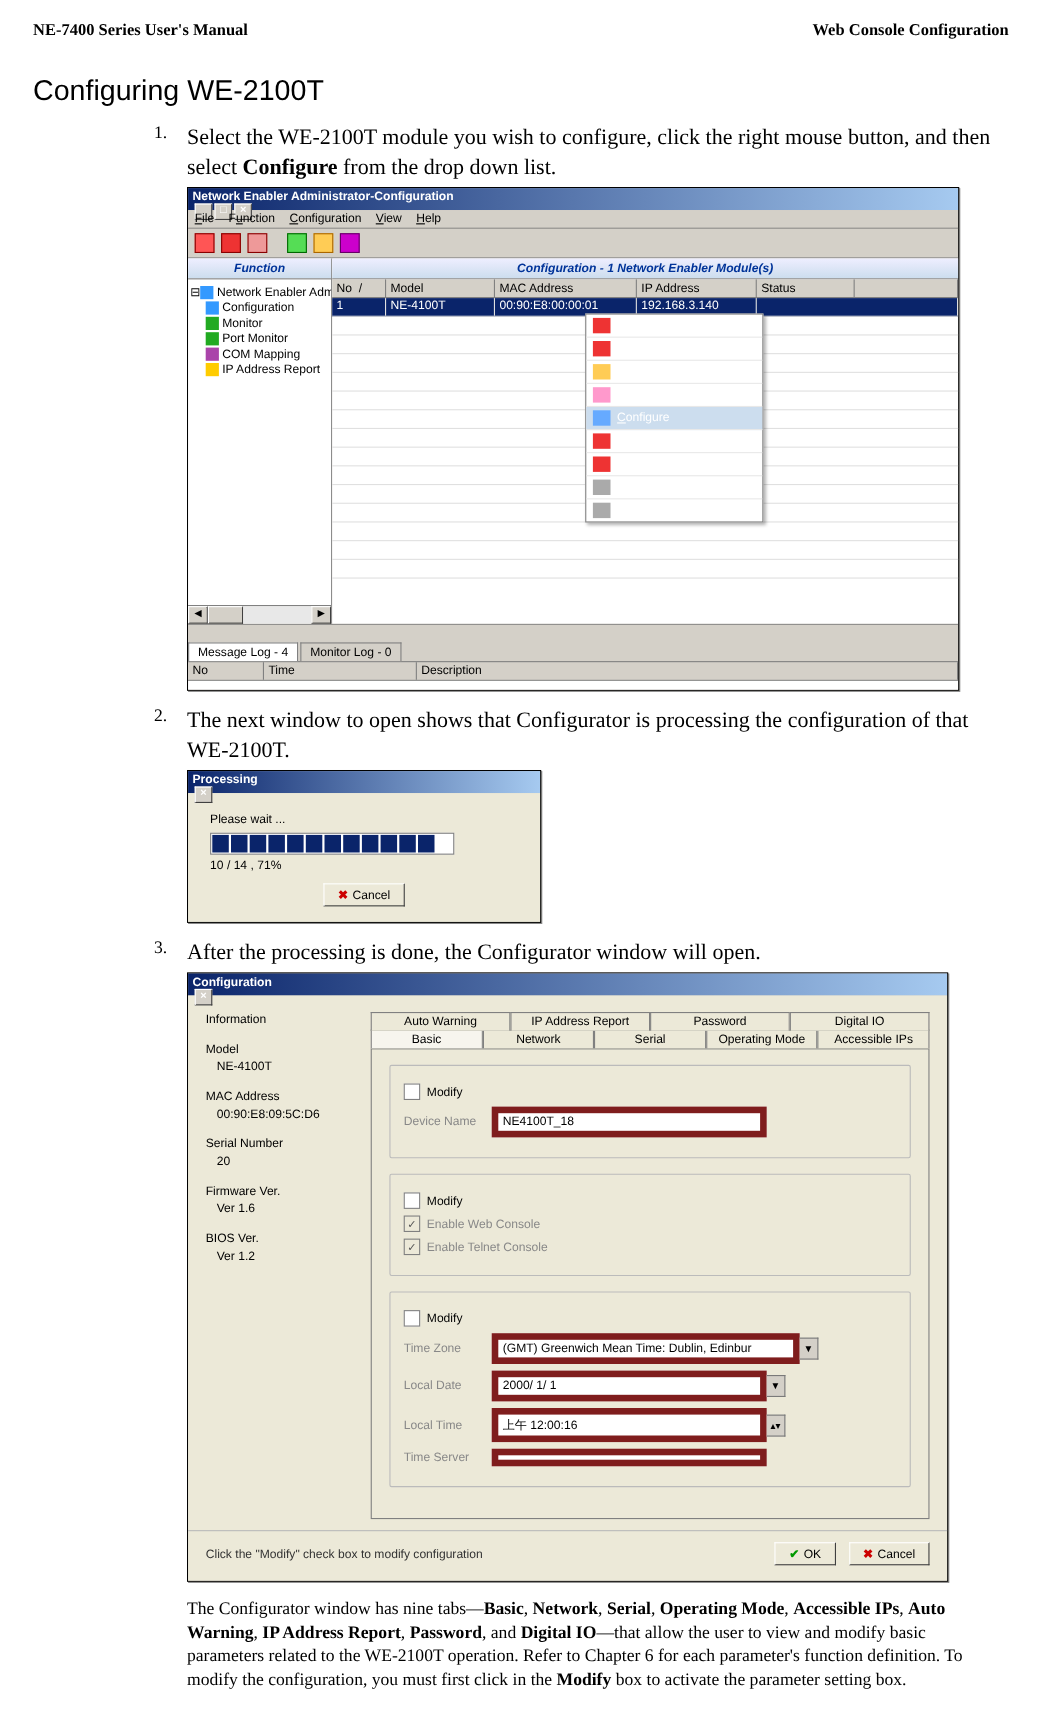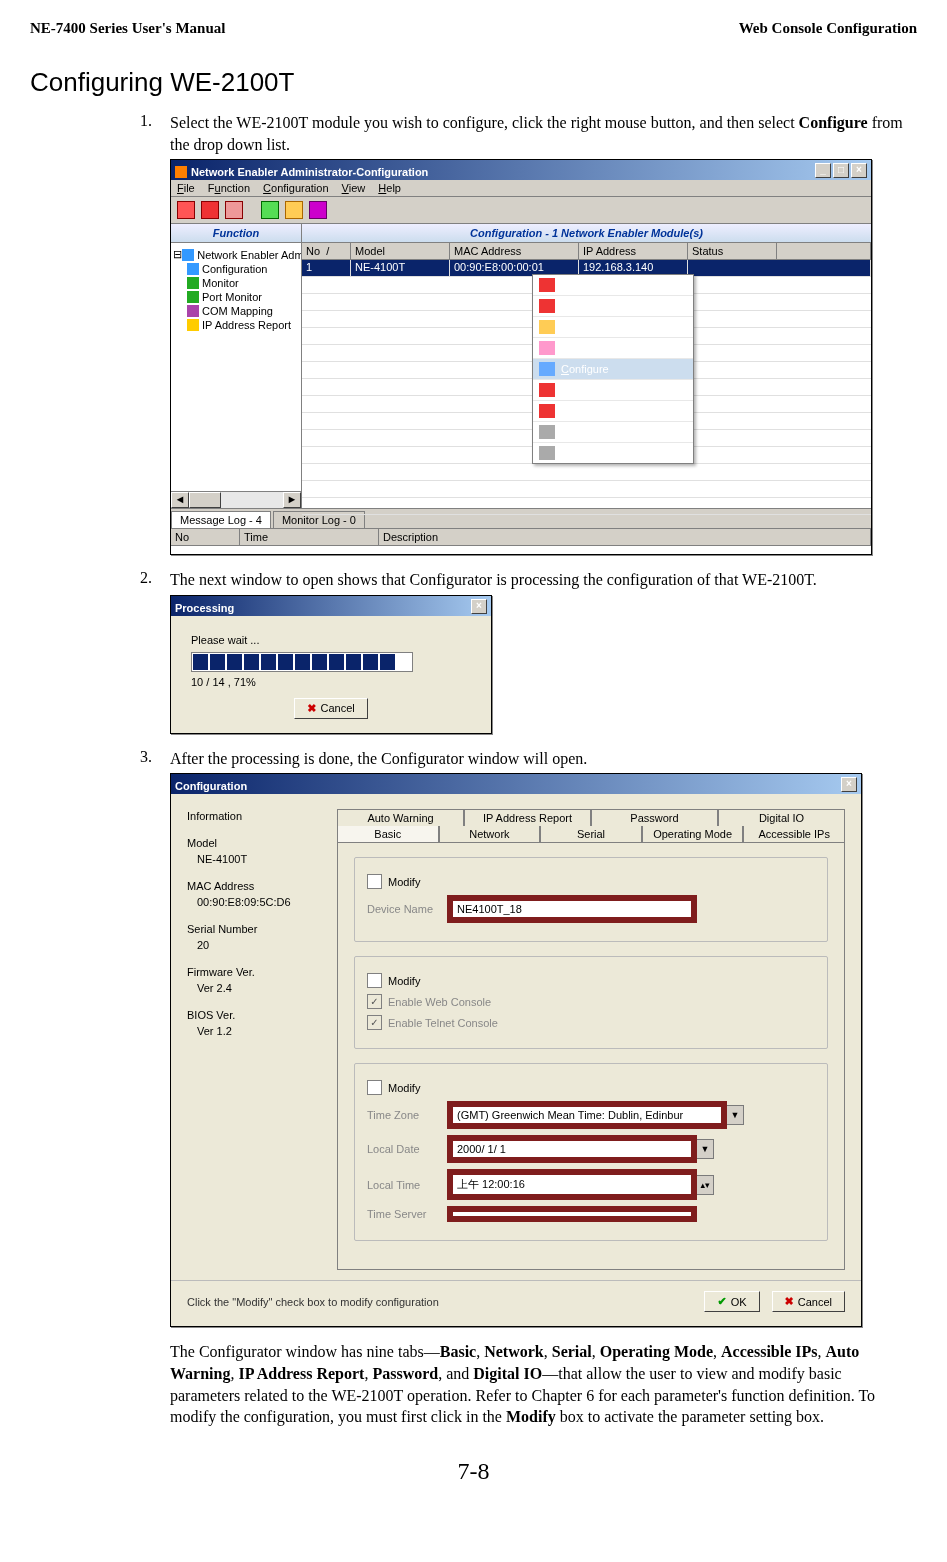--- a/index.html
+++ b/index.html
@@ -32,42 +32,43 @@
     align-items: flex-start;
     margin-top: 14px;
   }
   .step-num {
     width: 30px;
     flex: 0 0 30px;
     font-size: 16px;
   }
   .step-text {
     flex: 1;
-    font-size: 16px;
+    font-size: 20px;
     line-height: 1.35;
   }
   .step-text b { font-weight: bold; }
   .fig {
     margin: 4px 0 10px 30px;
   }
   .win {
     font-family: Tahoma, Arial, sans-serif;
     font-size: 11px;
     border: 1px solid #000;
     background: #d4d0c8;
     box-shadow: 1px 1px 0 #888;
     position: relative;
   }
   .titlebar {
     background: linear-gradient(to right, #0a246a, #a6caf0);
     color: #fff;
     padding: 2px 4px;
     display: flex;
-    align-items: flex-end;
+    align-items: flex-start;
     height: 16px;
+    flex-direction: column;
   }
   .titlebar .t-icon {
     width: 12px; height: 12px; background: #ff7f00; margin-right: 4px; display:inline-block;
   }
   .titlebar .title-txt { flex:1; font-weight:bold; font-size:11px; }
   .winbtns { display:flex; }
   .winbtn {
     width: 14px; height: 13px;
     background: #d4d0c8;
     border: 1px solid #fff;
@@ -81,21 +82,21 @@
   .menubar span { margin-right: 10px; }
   .menubar span u { text-decoration: underline; }
   .toolbar {
     background:#d4d0c8; padding:4px 6px; border-bottom:1px solid #808080;
     display:flex; gap:6px;
   }
   .tbicon { width:16px; height:16px; display:inline-block; background:#f55; border:1px solid #800; }
   .tbicon.c2{background:#e33;} .tbicon.c3{background:#e99;}
   .tbicon.c4{background:#5d5;border-color:#060;} .tbicon.c5{background:#fc5;border-color:#a60;}
   .tbicon.c6{background:#c0c;border-color:#606;}
-  .panes { display:flex; height: 284px; }
+  .panes { display:flex; height: 332px; }
   .leftpane {
     width: 130px; border-right:1px solid #808080; background:#fff; display:flex; flex-direction:column;
   }
   .leftpane .hdr, .rightpane .hdr {
     background: linear-gradient(#eef,#cde);
     color:#003399; font-weight:bold; font-style:italic; text-align:center;
     border-bottom:1px solid #808080; padding:3px 0;
   }
   .tree { flex:1; padding:4px 2px; font-size:11px; overflow:hidden; }
   .tree-item { padding:1px 0 1px 14px; white-space:nowrap; display:flex; align-items:center; }
@@ -116,21 +117,21 @@
     position:absolute; top:14px; left:230px; width:160px;
     background:#fff; border:1px solid #808080; box-shadow:2px 2px 3px rgba(0,0,0,0.3);
     z-index:5;
   }
   .ctxitem { display:flex; align-items:center; padding:3px 6px; border-bottom:1px solid #e8e8e8; font-size:11px; }
   .ctxitem:last-child{border-bottom:none;}
   .ctxitem.sel { background:#cde; }
   .ctxitem .cicon{width:16px;height:14px;display:inline-block;margin-right:6px;}
   .ci-red{background:#e33;} .ci-yellow{background:#fc5;}
   .ci-pink{background:#f9c;} .ci-blue{background:#6af;} .ci-gray{background:#aaa;}
-  .logtabs { display:flex; background:#d4d0c8; padding-top:2px; border-top:1px solid #808080; }
+  .logtabs { display:flex; background:#d4d0c8; padding-top:16px; border-top:1px solid #808080; }
   .logtab { border:1px solid #808080; border-bottom:none; padding:2px 8px; background:#d4d0c8; margin-right:2px; font-size:11px; }
   .logtab.active{background:#fff;}
   .loghdr { display:flex; background:#d4d0c8; border-top:1px solid #808080; border-bottom:1px solid #808080; }
   .lhcell { border-right:1px solid #808080; padding:2px 4px; font-size:11px; }
 
   
   .procwin { width:320px; }
   .procbody { padding:18px 20px 14px 20px; background:#ece9d8; }
   .progressbar { width:220px; height:18px; border:1px solid #808080; background:#fff; display:flex; margin:6px 0 4px 0; }
   .pseg { width:15px; height:16px; margin:1px; background:#0a246a; }
@@ -401,21 +402,21 @@
       <div class="cfgbody">
         <div class="cfginfo">
           <div>Information</div>
           <div class="lbl">Model</div>
           <div class="val">NE-4100T</div>
           <div class="lbl">MAC Address</div>
           <div class="val">00:90:E8:09:5C:D6</div>
           <div class="lbl">Serial Number</div>
           <div class="val">20</div>
           <div class="lbl">Firmware Ver.</div>
-          <div class="val">Ver 2.4</div>
+          <div class="val">Ver 1.6</div>
           <div class="lbl">BIOS Ver.</div>
           <div class="val">Ver 1.2</div>
         </div>
         <div class="cfgright">
           <div class="tabs2">
             <div class="tab2 backrow">Auto Warning</div>
             <div class="tab2 backrow">IP Address Report</div>
             <div class="tab2 backrow">Password</div>
             <div class="tab2 backrow">Digital IO</div>
           </div>

